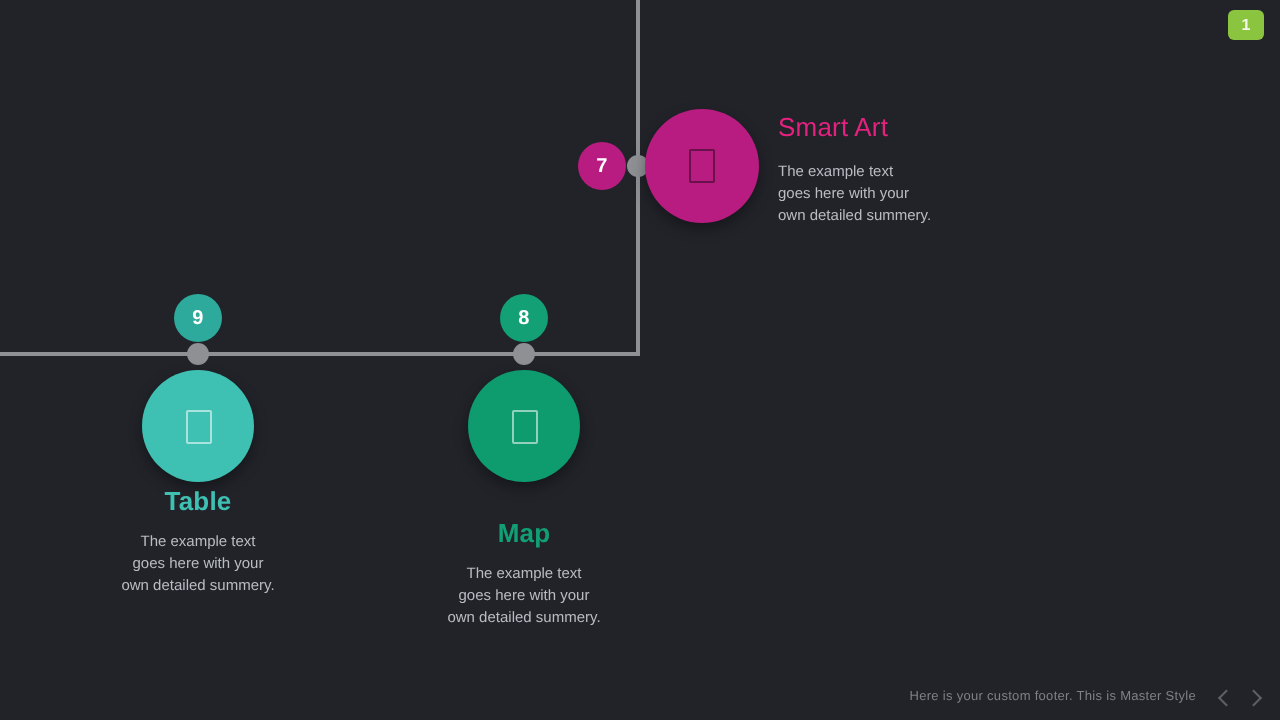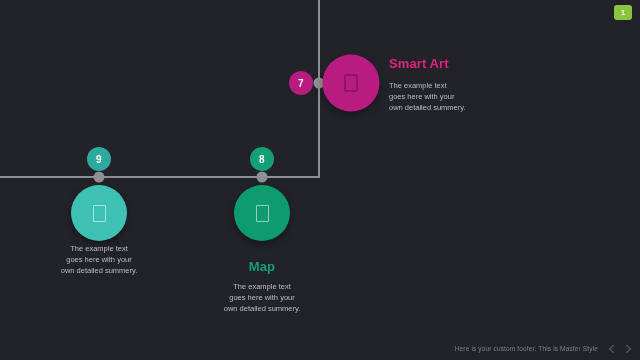--- a/index.html
+++ b/index.html
@@ -102,21 +102,21 @@
     white-space: pre-line;
   }
 
   
   .side-text {
     position: absolute;
     text-align: left;
   }
   .side-title {
     font-size: 13px;
-    font-weight: bold;
+    font-weight: normal;
     margin: 0 0 9px 0;
     letter-spacing: .1px;
   }
   .side-body {
     font-size: 7.5px;
     line-height: 11px;
     color: #b9bcc2;
     margin: 0;
     white-space: pre-line;
   }
@@ -194,20 +194,21 @@
 goes here with your
 own detailed summery.</p>
   </div>
 
   <div class="knob" style="left:99px; top:177px;"></div>
   <div class="badge" style="left:99px; top:159px; background:#2eaa9c;">9</div>
   <div class="node-circle" style="left:99px; top:213px; width:56px; height:56px; background:#3ec1b3;">
     <span class="node-glyph"></span>
   </div>
   <div class="node-text" style="left:99px; top:243px; width:130px;">
+    <p class="node-title" style="color:#3ec1b3;">Table</p>
     <p class="node-body">The example text
 goes here with your
 own detailed summery.</p>
   </div>
 
   <div class="knob" style="left:262px; top:177px;"></div>
   <div class="badge" style="left:262px; top:159px; background:#12a074;">8</div>
   <div class="node-circle" style="left:262px; top:213px; width:56px; height:56px; background:#0e9b6e;">
     <span class="node-glyph"></span>
   </div>

